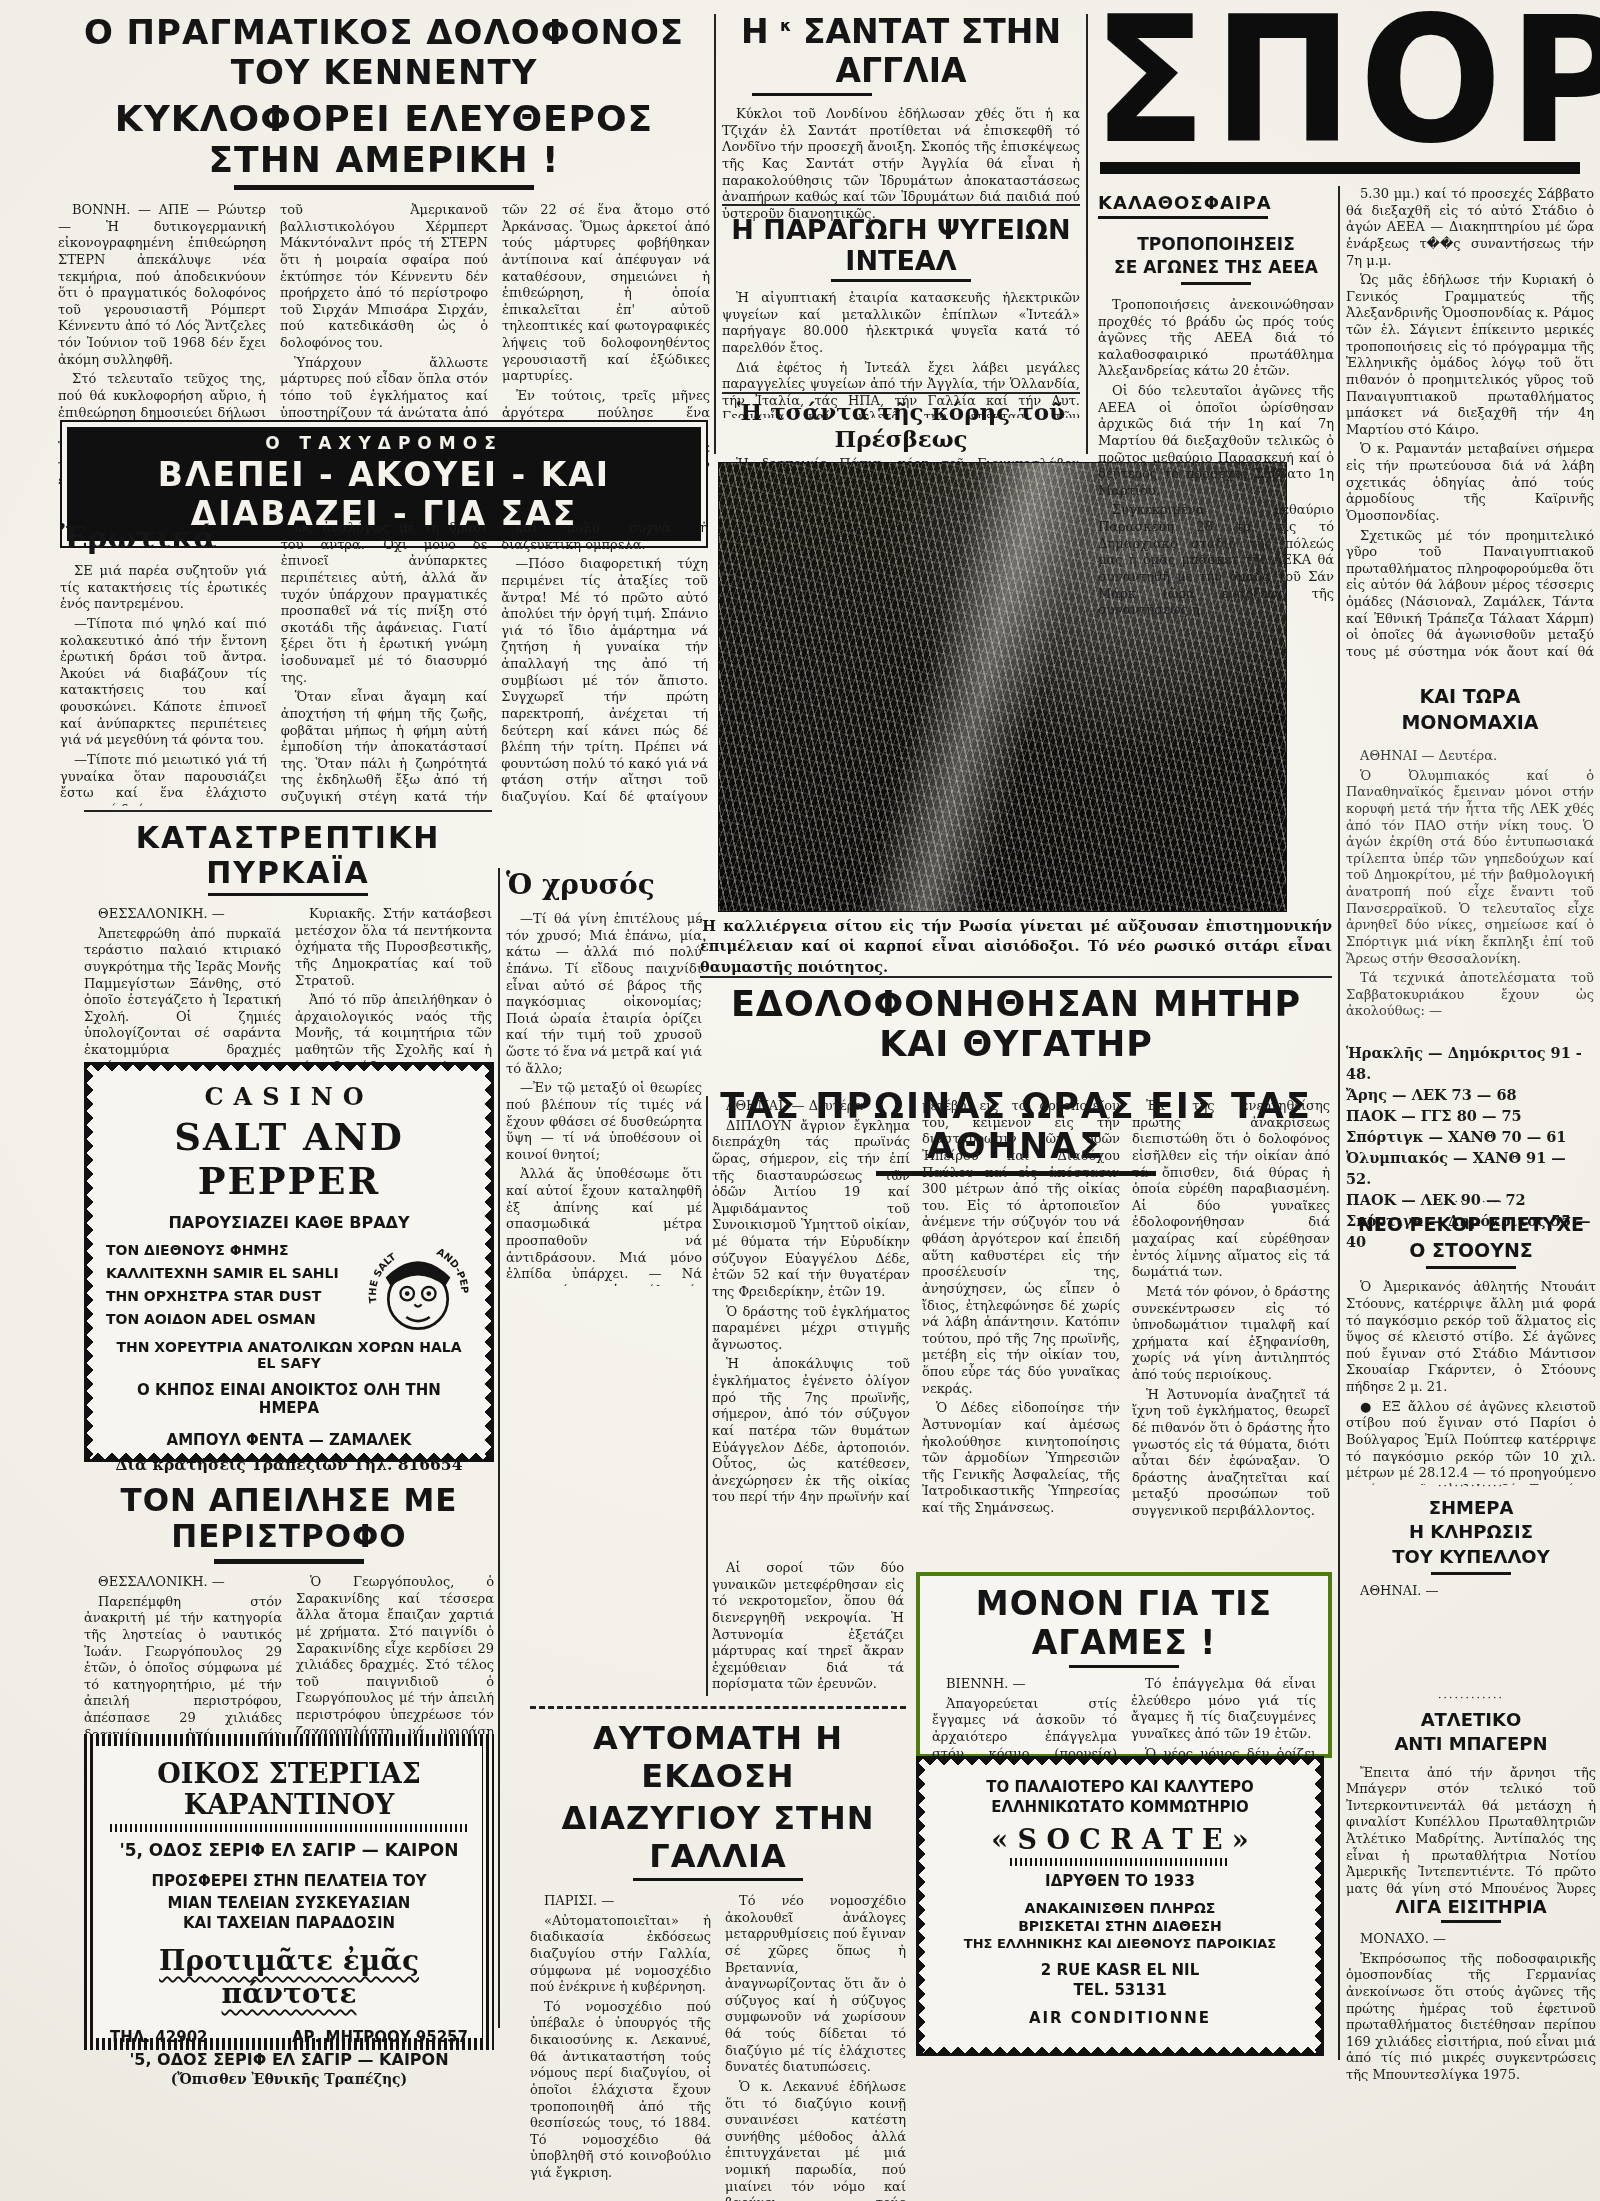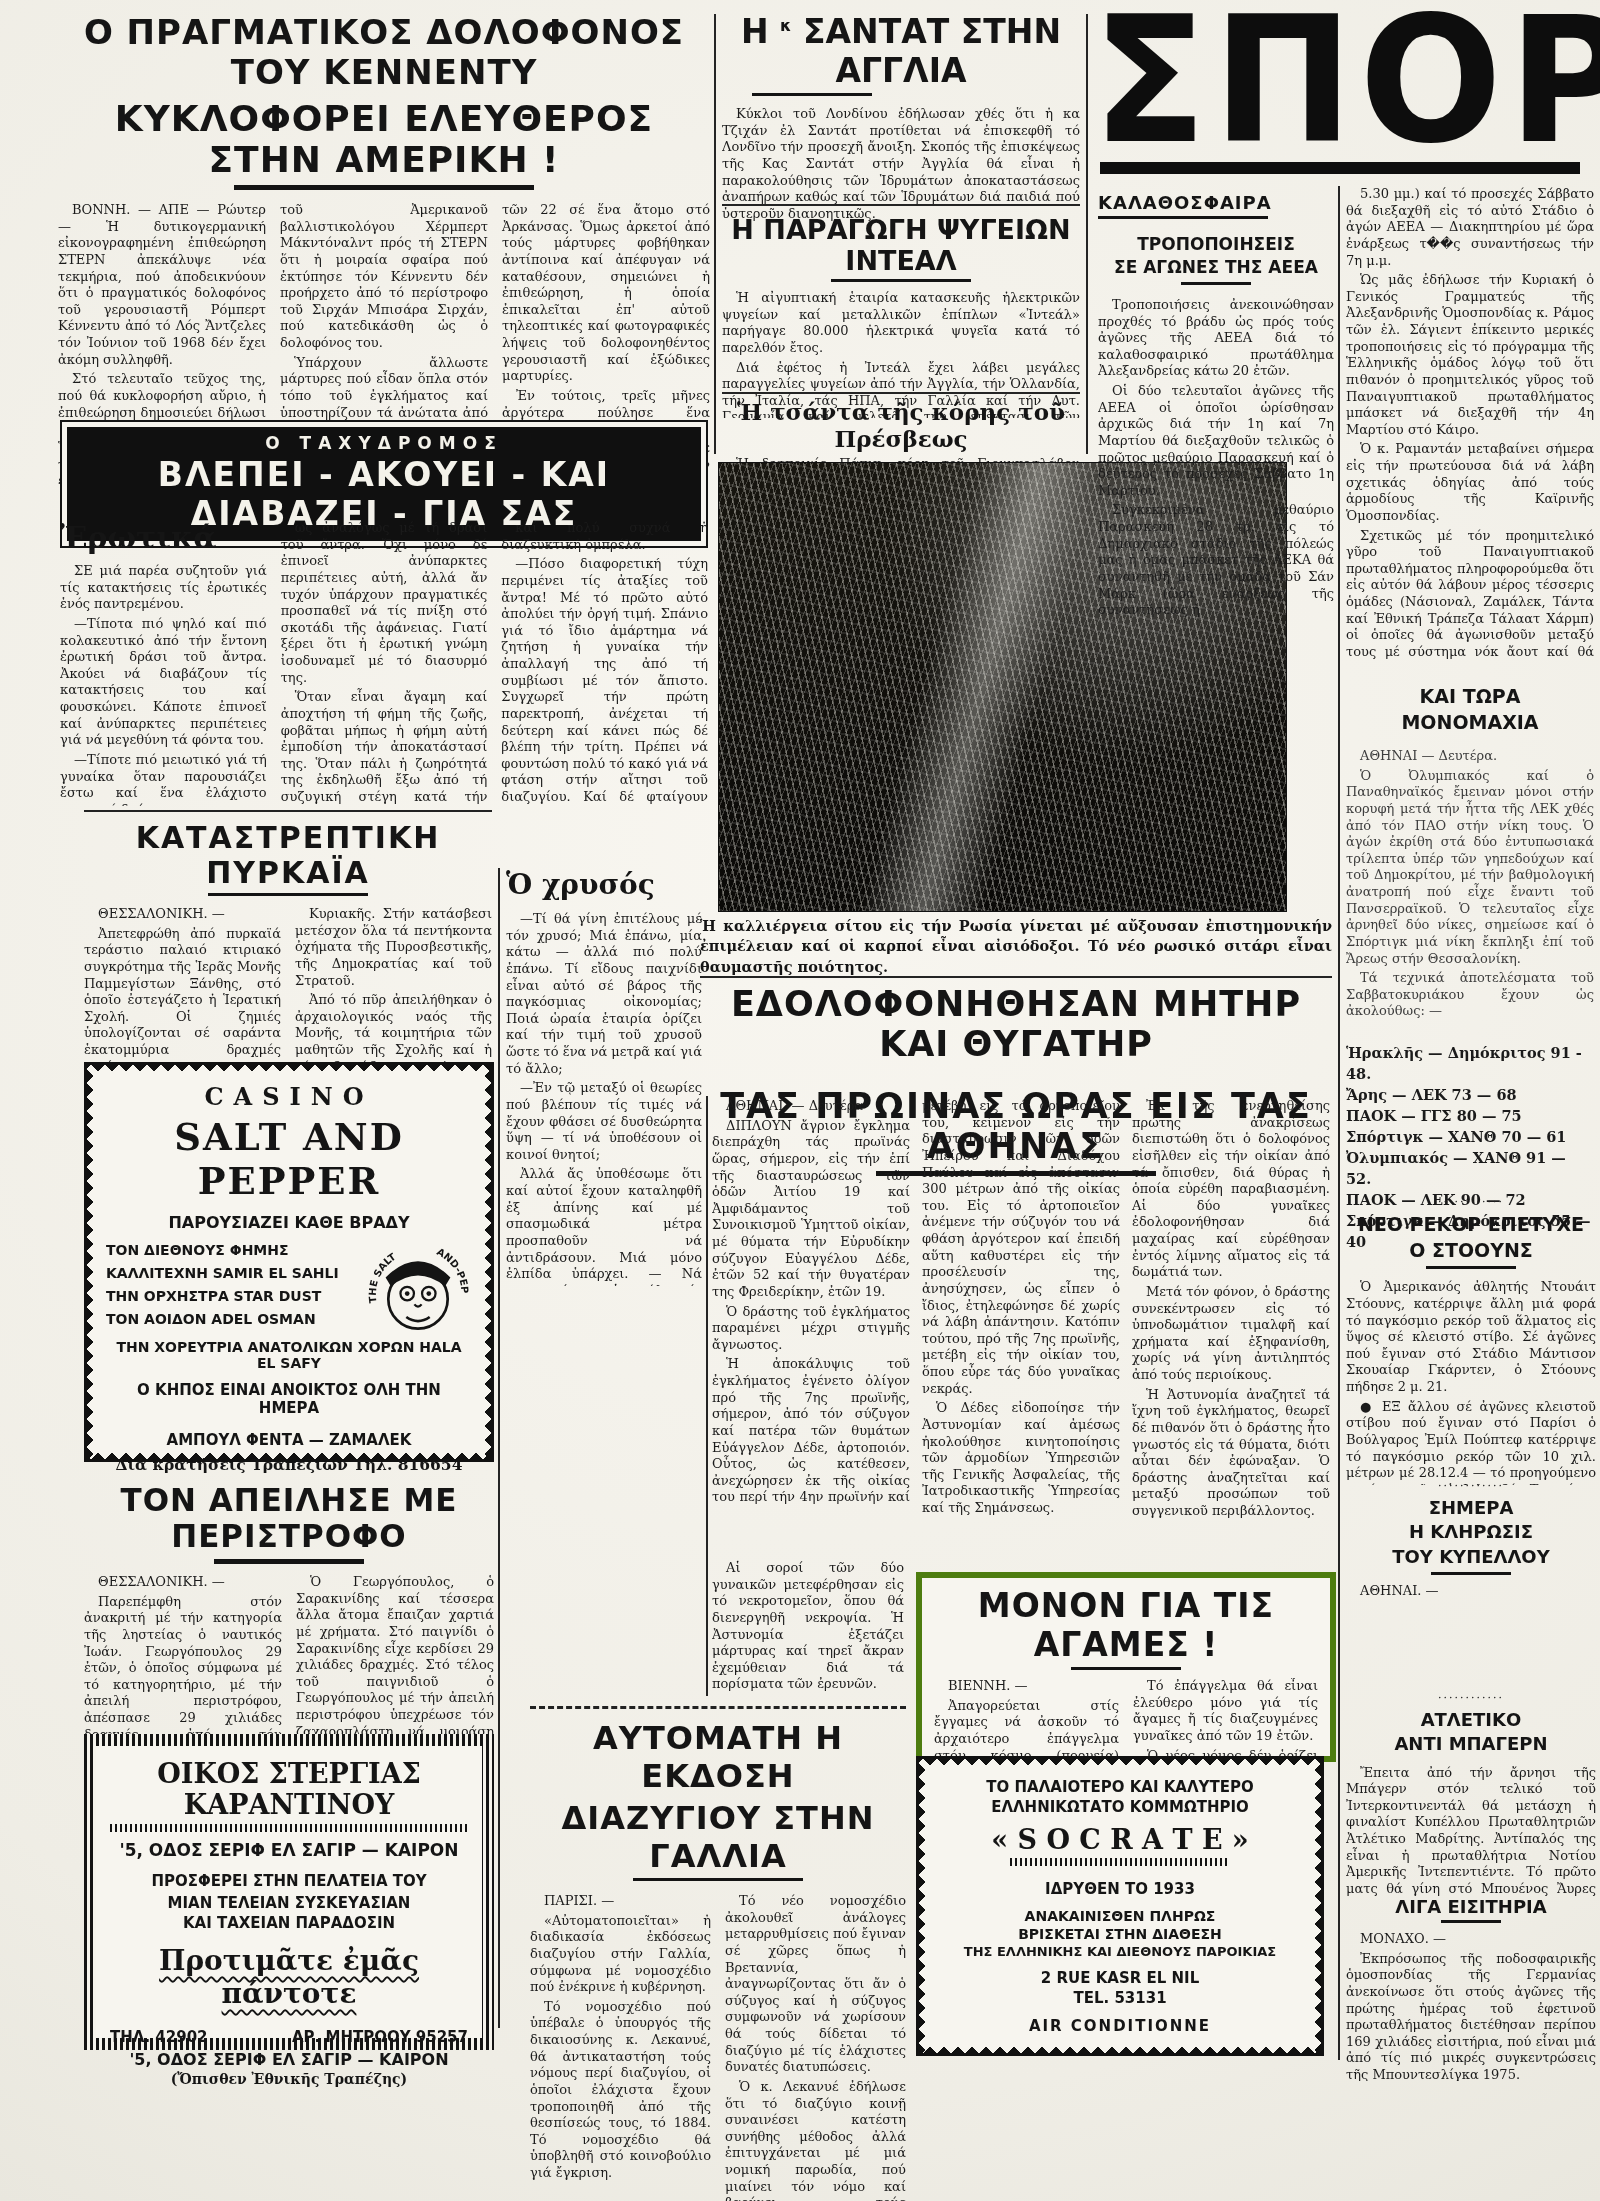--- a/index.html
+++ b/index.html
@@ -242,21 +242,21 @@
     <p>Ἡ ἀποκάλυψις τοῦ ἐγκλήματος ἐγένετο ὀλίγον πρό τῆς 7ης πρωϊνῆς, σήμερον, ἀπό τόν σύζυγον καί πατέρα τῶν θυμάτων Εὐάγγελον Δέδε, ἀρτοποιόν. Οὗτος, ὡς κατέθεσεν, ἀνεχώρησεν ἐκ τῆς οἰκίας του περί τήν 4ην πρωϊνήν καί μετέβη εἰς τό ἀρτοποιεῖον του, κείμενον εἰς τήν διασταύρωσιν τῶν ὁδῶν Ἠπείρου καί Διαδόχου Παύλου καί εἰς ἀπόστασιν 300 μέτρων ἀπό τῆς οἰκίας του. Εἰς τό ἀρτοποιεῖον ἀνέμενε τήν σύζυγόν του νά φθάση ἀργότερον καί ἐπειδή αὕτη καθυστέρει εἰς τήν προσέλευσίν της, ἀνησύχησεν, ὡς εἶπεν ὁ ἴδιος, ἐτηλεφώνησε δέ χωρίς νά λάβη ἀπάντησιν. Κατόπιν τούτου, πρό τῆς 7ης πρωϊνῆς, μετέβη εἰς τήν οἰκίαν του, ὅπου εὗρε τάς δύο γυναῖκας νεκράς.</p>
     <p>Ὁ Δέδες εἰδοποίησε τήν Ἀστυνομίαν καί ἀμέσως ἠκολούθησε κινητοποίησις τῶν ἁρμοδίων Ὑπηρεσιῶν τῆς Γενικῆς Ἀσφαλείας, τῆς Ἰατροδικαστικῆς Ὑπηρεσίας καί τῆς Σημάνσεως.</p>
     <p>Ἐκ τῆς ἐνεργηθείσης πρώτης ἀνακρίσεως διεπιστώθη ὅτι ὁ δολοφόνος εἰσῆλθεν εἰς τήν οἰκίαν ἀπό τά ὄπισθεν, διά θύρας ἡ ὁποία εὑρέθη παραβιασμένη. Αἱ δύο γυναῖκες ἐδολοφονήθησαν διά μαχαίρας καί εὑρέθησαν ἐντός λίμνης αἵματος εἰς τά δωμάτιά των.</p>
     <p>Μετά τόν φόνον, ὁ δράστης συνεκέντρωσεν εἰς τό ὑπνοδωμάτιον τιμαλφῆ καί χρήματα καί ἐξηφανίσθη, χωρίς νά γίνη ἀντιληπτός ἀπό τούς περιοίκους.</p>
     <p>Ἡ Ἀστυνομία ἀναζητεῖ τά ἴχνη τοῦ ἐγκλήματος, θεωρεῖ δέ πιθανόν ὅτι ὁ δράστης ἦτο γνωστός εἰς τά θύματα, διότι αὗται δέν ἐφώναξαν. Ὁ δράστης ἀναζητεῖται καί μεταξύ προσώπων τοῦ συγγενικοῦ περιβάλλοντος.</p>
   </div>
 <div class="abs body-txt" style="left:712px;top:1560px;width:192px;height:138px;">
     <p>Αἱ σοροί τῶν δύο γυναικῶν μετεφέρθησαν εἰς τό νεκροτομεῖον, ὅπου θά διενεργηθῆ νεκροψία. Ἡ Ἀστυνομία ἐξετάζει μάρτυρας καί τηρεῖ ἄκραν ἐχεμύθειαν διά τά πορίσματα τῶν ἐρευνῶν.</p>
   </div>
 
-<div class="abs" style="left:916px;top:1572px;width:408px;height:178px;border:6px solid #4d7c0f;background:#f7f5ef;">
+<div class="abs" style="left:916px;top:1572px;width:408px;height:178px;border:4px solid #4d7c0f;background:#f7f5ef;">
   <div class="hl" style="font-size:33px;letter-spacing:1px;margin-top:8px;">ΜΟΝΟΝ ΓΙΑ ΤΙΣ ΑΓΑΜΕΣ !</div>
   <div class="bar2" style="width:110px;"></div>
   <div class="flexrow" style="margin:8px 12px 0 12px;height:110px;overflow:hidden;">
     <div class="col body-txt">
         <p>ΒΙΕΝΝΗ. —</p>
         <p>Ἀπαγορεύεται στίς ἔγγαμες νά ἀσκοῦν τό ἀρχαιότερο ἐπάγγελμα στόν κόσμο (πορνεία) σύμφωνα μέ τόν νέο νόμο πού ἀνήγγειλαν οἱ δημοτικές ἀρχές τῆς Βιέννης.</p>
       </div>
     <div class="col body-txt">
         <p>Τό ἐπάγγελμα θά εἶναι ἐλεύθερο μόνο γιά τίς ἄγαμες ἤ τίς διαζευγμένες γυναῖκες ἀπό τῶν 19 ἐτῶν.</p>
         <p>Ὁ νέος νόμος δέν ὁρίζει ἀνώτατο ὅριο ἡλικίας.</p>
@@ -267,21 +267,21 @@
 <div class="zzbox" style="left:916px;top:1756px;width:408px;height:300px;">
   <div class="zz zz-top"></div>
   <div class="zz zz-bottom"></div>
   <div class="zz zz-left"></div>
   <div class="zz zz-right"></div>
   <div style="position:absolute;left:24px;right:24px;top:22px;bottom:16px;text-align:center;">
     <div class="hl" style="font-size:15px;">ΤΟ ΠΑΛΑΙΟΤΕΡΟ ΚΑΙ ΚΑΛΥΤΕΡΟ</div>
     <div class="hl" style="font-size:15px;margin-top:2px;">ΕΛΛΗΝΙΚΩΤΑΤΟ ΚΟΜΜΩΤΗΡΙΟ</div>
     <div class="serifhead" style="font-size:27px;margin-top:8px;">« S O C R A T E »</div>
     <div class="hatch" style="width:220px;margin:3px auto;"></div>
-    <div class="hl" style="font-size:15px;margin-top:14px;">ΙΔΡΥΘΕΝ ΤΟ 1933</div>
+    <div class="hl" style="font-size:15px;margin-top:6px;">ΙΔΡΥΘΕΝ ΤΟ 1933</div>
     <div class="hl" style="font-size:14px;margin-top:10px;">ΑΝΑΚΑΙΝΙΣΘΕΝ ΠΛΗΡΩΣ</div>
     <div class="hl" style="font-size:14px;margin-top:2px;">ΒΡΙΣΚΕΤΑΙ ΣΤΗΝ ΔΙΑΘΕΣΗ</div>
     <div class="hl" style="font-size:13px;margin-top:2px;">ΤΗΣ ΕΛΛΗΝΙΚΗΣ ΚΑΙ ΔΙΕΘΝΟΥΣ ΠΑΡΟΙΚΙΑΣ</div>
     <div class="hl" style="font-size:15px;margin-top:10px;">2 RUE KASR EL NIL</div>
     <div class="hl" style="font-size:15px;margin-top:2px;">TEL. 53131</div>
     <div class="hl" style="font-size:15px;margin-top:10px;letter-spacing:2px;">AIR CONDITIONNE</div>
   </div>
 </div>
 
 <div class="abs" style="left:530px;top:1706px;width:376px;border-top:3px dashed #222;padding-top:10px;">

